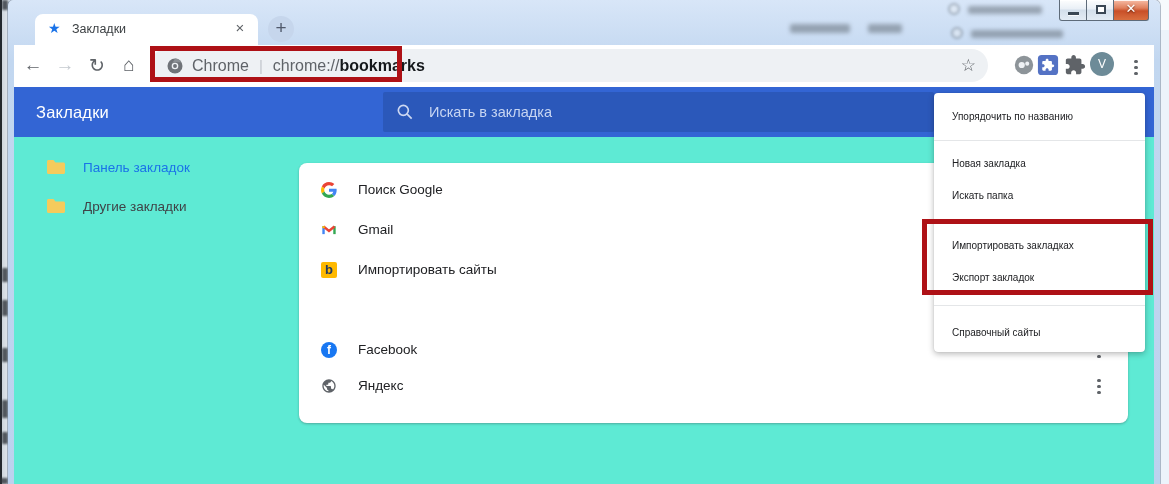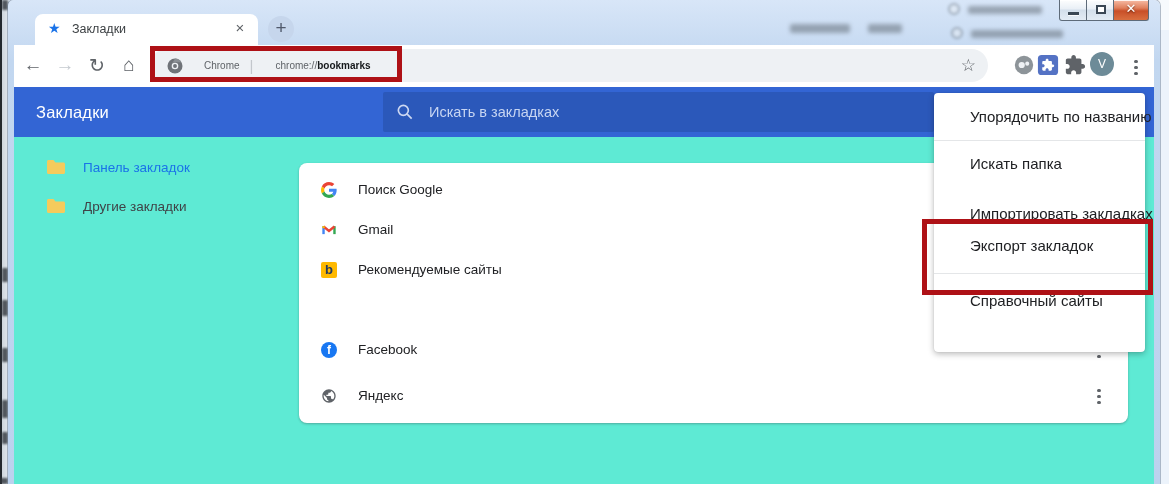--- a/index.html
+++ b/index.html
@@ -34,21 +34,21 @@
   .tab-title { position:absolute; left:37px; top:8px; font-size:12.5px; color:#3c4043; }
   .tab-close { position:absolute; left:196px; top:5px; font-size:15px; color:#5f6368; width:18px; text-align:center; }
   .newtab { left:268px; top:16px; width:26px; height:26px; border-radius:50%; background:#c6d6ec; color:#50596b; font-size:19px; line-height:24px; text-align:center; }
 
   
   .toolbar { left:14px; top:45px; width:1140px; height:42px; background:#fff; }
   .navic { position:absolute; top:9px; font-size:19px; color:#5f6368; width:26px; text-align:center; }
   .navic.disabled { color:#c4c9cf; }
   .omnibox { position:absolute; left:136px; top:4px; width:838px; height:33px; background:#eef1f4; border-radius:17px; }
   .omni-row { position:absolute; left:16px; top:0; height:33px; display:flex; align-items:center; gap:8px; }
-  .omni-text { font-size:10px; color:#5f6368;margin-left:12px; }
+  .omni-text { font-size:16px; color:#5f6368; }
   .omni-sep { color:#c3c7cc; font-size:15px; padding:0 2px; }
   .omni-host { color:#15181b; font-weight:600; }
   .omni-star { position:absolute; right:12px; top:6px; font-size:17px; color:#5f6368; }
   .ticon { position:absolute; top:9px; }
   .avatar { position:absolute; left:1076px; top:7px; width:24px; height:24px; border-radius:50%; background:#6d8b98; color:#fff; font-size:12px; text-align:center; line-height:24px; }
   .kebab i, .row-kebab i { display:block; width:3.5px; height:3.5px; border-radius:50%; background:#5f6368; margin:2.6px auto; }
   .kebab { position:absolute; left:1114px; top:12px; width:16px; }
 
   
   .anno { border:5px solid #ae1116; background:transparent; }
@@ -77,21 +77,21 @@
 
   
   .fav-bing { width:16px; height:16px; background:#ffb900; border-radius:2px; color:#243a5e; font-weight:700; font-size:13px; text-align:center; line-height:15px; }
   .fav-yt { width:16px; height:12px; margin-top:2px; background:#f00; border-radius:3px; position:relative; }
   .fav-yt:after { content:""; position:absolute; left:6px; top:3px; border-left:5px solid #fff; border-top:3px solid transparent; border-bottom:3px solid transparent; }
   .fav-fb { width:16px; height:16px; border-radius:50%; background:#1877f2; color:#fff; font-weight:700; font-size:12px; text-align:center; line-height:16px; }
 
   
   .menu { left:934px; top:93px; width:211px; height:259px; background:#fff; border-radius:4px; z-index:20;
     box-shadow:0 2px 6px rgba(0,0,0,.28), 0 0 1px rgba(0,0,0,.2); padding-top:8px; }
-  .mi { height:32px; line-height:32px; padding-left:36px; font-size:15px; color:#202124; white-space:nowrap; }
+  .mi { height:32px; line-height:32px; padding-left:18px; font-size:10px; color:#202124; white-space:nowrap; }
   .mdiv { height:1px; background:#e4e6e8; margin:7px 0; }
   .mgap { height:18px; }
 </style>
 </head>
 <body>
 
 <div class="stage">
 
   <div class="abs left-strip">
     <div class="frag" style="top:0;height:10px"></div>
@@ -174,21 +174,21 @@
 
   <div class="abs anno anno1"></div>
 
   <div class="abs bm-header">
     <span class="bm-title">Закладки</span>
     <div class="bm-search">
       <svg width="20" height="20" viewBox="0 0 24 24">
         <circle cx="10" cy="10" r="6" fill="none" stroke="#cdd8f2" stroke-width="2"></circle>
         <line x1="14.6" y1="14.6" x2="20" y2="20" stroke="#cdd8f2" stroke-width="2"></line>
       </svg>
-      <span class="bm-search-ph">Искать в закладках</span>
+      <span class="bm-search-ph">Искать в закладка</span>
     </div>
   </div>
 
   <div class="abs content">
 
     <div class="side-item" style="top:20px">
       <svg width="20" height="16" viewBox="0 0 20 16">
         <path d="M1 2.5C1 1.7 1.7 1 2.5 1h5l2 2.5h8c.8 0 1.5.7 1.5 1.5v8.5c0 .8-.7 1.5-1.5 1.5h-15C1.7 15 1 14.3 1 13.5z" fill="#f5cb5c"></path>
       </svg>
       <span class="side-label sel">Панель закладок</span>
@@ -231,59 +231,60 @@
         <span class="lbl">Gmail</span>
         <div class="row-kebab">
             <i></i>
             <i></i>
             <i></i>
           </div>
       </div>
 
       <div class="bm-row" style="top:87px">
         <span class="fav fav-bing">b</span>
-        <span class="lbl">Рекомендуемые сайты</span>
+        <span class="lbl">Импортировать сайты</span>
         <div class="row-kebab">
             <i></i>
             <i></i>
             <i></i>
           </div>
       </div>
 
 
       <div class="bm-row" style="top:167px">
         <span class="fav fav-fb">f</span>
         <span class="lbl">Facebook</span>
         <div class="row-kebab">
             <i></i>
             <i></i>
             <i></i>
           </div>
       </div>
 
-      <div class="bm-row" style="top:213px">
+      <div class="bm-row" style="top:203px">
         <span class="fav">
           <svg width="16" height="16" viewBox="0 0 24 24">
             <path fill="#5f6368" d="M12 2C6.48 2 2 6.48 2 12s4.48 10 10 10 10-4.48 10-10S17.52 2 12 2zm-1 17.93c-3.95-.49-7-3.85-7-7.93 0-.62.08-1.21.21-1.79L9 15v1c0 1.1.9 2 2 2v1.93zm6.9-2.54c-.26-.81-1-1.39-1.9-1.39h-1v-3c0-.55-.45-1-1-1H8v-2h2c.55 0 1-.45 1-1V7h2c1.1 0 2-.9 2-2v-.41c2.93 1.19 5 4.06 5 7.41 0 2.08-.8 3.97-2.1 5.39z"></path>
           </svg>
         </span>
         <span class="lbl">Яндекс</span>
         <div class="row-kebab">
             <i></i>
             <i></i>
             <i></i>
           </div>
       </div>
 
     </div>
   </div>
 
   <div class="abs menu">
     <div class="mi">Упорядочить по названию</div>
     <div class="mdiv"></div>
+    <div class="mi">Новая закладка</div>
     <div class="mi">Искать папка</div>
     <div class="mgap"></div>
     <div class="mi">Импортировать закладках</div>
     <div class="mi">Экспорт закладок</div>
     <div class="mdiv" style="margin:11px 0"></div>
     <div class="mi">Справочный сайты</div>
   </div>
 
   <div class="abs anno anno2"></div>
 

